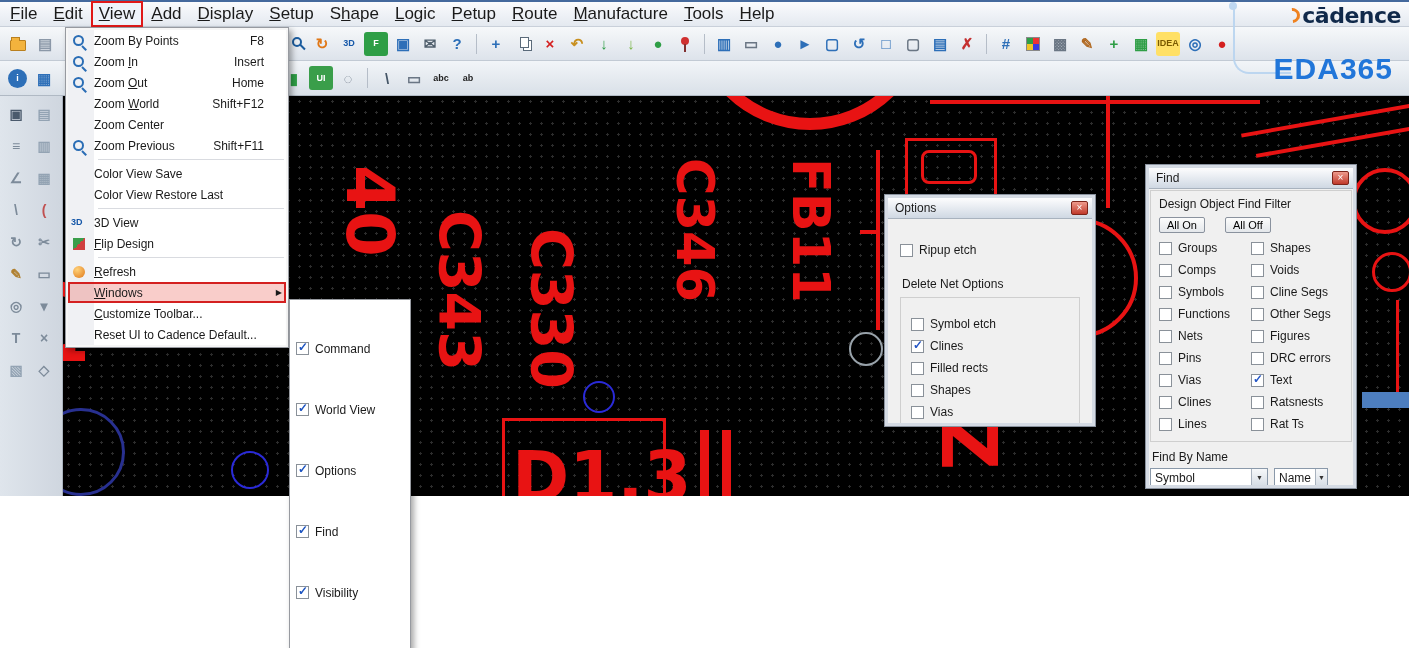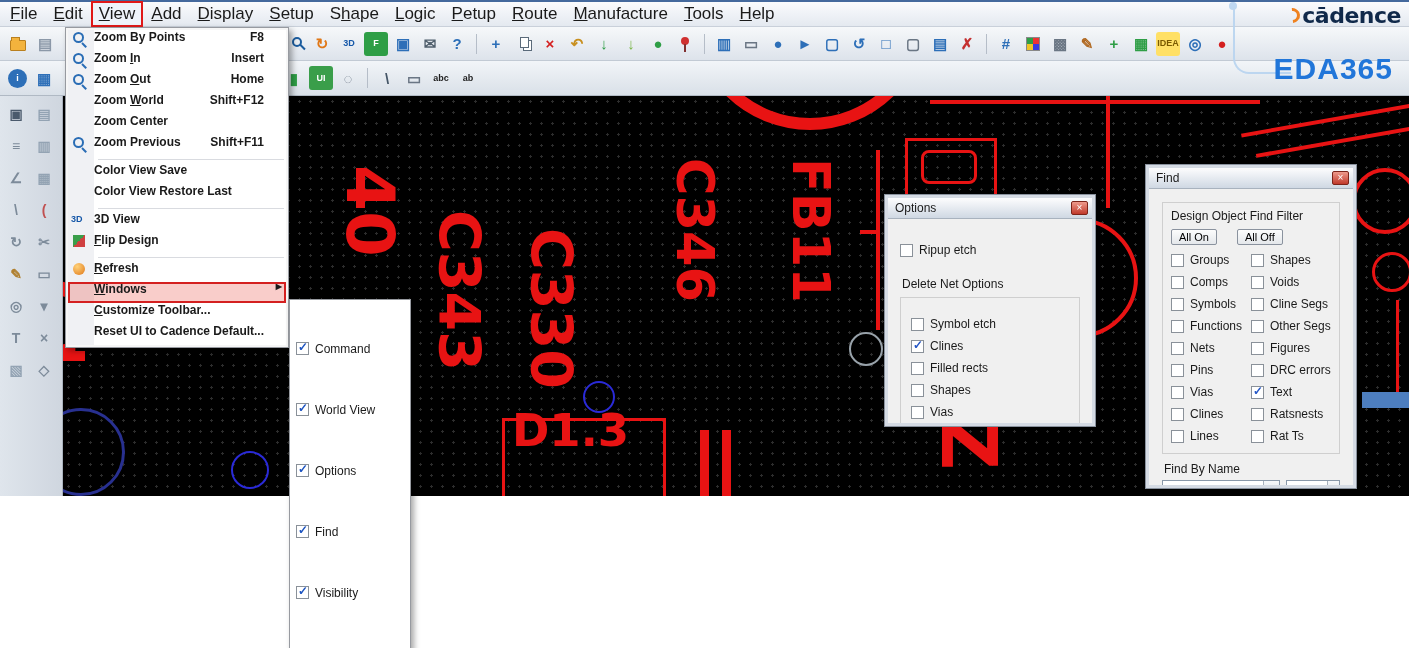--- a/index.html
+++ b/index.html
@@ -53,21 +53,21 @@
     background-image: radial-gradient(circle, #2d2d2d 1px, transparent 1.4px);
     background-size: 11px 11px; }
   .pcb { position: absolute; }
   .red { color: #e81313; font-weight: 700; font-family: "DejaVu Sans", sans-serif; white-space: nowrap; line-height: 1.1; }
   .rot { transform: rotate(90deg); transform-origin: left top; }
   .lb0 { left: 342px; top: 69px;  font-size: 66px; }
   .lb1 { left: 427px; top: 114px; font-size: 57px; }
   .lb2 { left: 519px; top: 132px; font-size: 57px; }
   .lb3 { left: 659px; top: 62px;  font-size: 51px; }
   .lb4 { left: 775px; top: 62px;  font-size: 51px; }
-  .lb5 { left: 449px; top: 310px; font-size: 45px; }
+  .lb5 { left: 449px; top: 344px; font-size: 69px; }
   .lb6 { left: 947px; top: 319px; font-size: 76px; }
   .lb7 { left: -58px; top: 170px; font-size: 105px; }
   .s1  { left: 627px; top: -206px; width: 240px; height: 240px; border: 12px solid #e81313; border-radius: 50%; }
   .s2  { left: 842px; top: 42px;  width: 92px;  height: 92px;  border: 3px solid #e81313; }
   .s3  { left: 858px; top: 54px;  width: 56px;  height: 34px;  border: 3px solid #e81313; border-radius: 8px; }
   .s4  { left: 842px; top: 152px; width: 92px;  height: 64px;  border: 3px solid #e81313; }
   .s5  { left: 813px; top: 54px;  width: 4px;   height: 180px; background: #e81313; }
   .s6  { left: 797px; top: 134px; width: 18px;  height: 4px;   background: #e81313; }
   .s7  { left: 955px; top: 122px; width: 120px; height: 120px; border: 4px solid #e81313; border-radius: 50%; }
   .s8  { left: 1043px; top: 0;    width: 4px;   height: 112px; background: #e81313; }
@@ -85,21 +85,21 @@
   .s20 { left: 439px; top: 322px; width: 164px; height: 120px; border: 3px solid #e81313; }
   .s21 { left: 637px; top: 334px; width: 9px;   height: 80px;  background: #e81313; }
   .s22 { left: 659px; top: 334px; width: 9px;   height: 80px;  background: #e81313; }
   .s23 { left: 0;     top: 255px; width: 22px;  height: 10px;  background: #e81313; }
 
   
   .menu { position: absolute; background: #f6f6f6; border: 1px solid #979aa0; box-shadow: 3px 3px 6px rgba(0,0,0,.35);
           padding: 2px; z-index: 50; font-size: 12px; }
   .view-menu { left: 65px; top: 27px; width: 224px; }
   .menu-inner { background: linear-gradient(90deg, #f0f1f4 0, #f0f1f4 26px, #fff 26px); }
-  .menu-item { height: 21px; display: flex; padding-right: 4px; font-weight: bold; }
+  .menu-item { height: 21px; display: flex; align-items: center; padding-right: 4px; }
   .menu-item.hl { background: rgba(235, 90, 80, .30); outline: 2px solid #d42020; outline-offset: -2px; }
   .mi-icon { width: 16px; height: 16px; margin: 0 7px 0 3px; position: relative; flex: none; }
   .mi-icon[data-icon="mag"]::before { content: ""; position: absolute; left: 2px; top: 2px; width: 7px; height: 7px; border: 2px solid #2a6db5; border-radius: 50%; }
   .mi-icon[data-icon="mag"]::after { content: ""; position: absolute; left: 11px; top: 12px; width: 6px; height: 2px; background: #2a6db5; transform: rotate(45deg); transform-origin: left center; }
   .mi-icon[data-icon="3d"]::before { content: "3D"; position: absolute; left: 0; top: 2px; font-size: 9px; font-weight: bold; color: #1557a8; }
   .mi-icon[data-icon="flip"]::before { content: ""; position: absolute; inset: 2px; background: linear-gradient(135deg, #3a9e4a 50%, #d04040 50%); }
   .mi-icon[data-icon="refresh"]::before { content: ""; position: absolute; inset: 2px; border-radius: 50%; background: radial-gradient(circle at 35% 30%, #ffd27a, #e07818); }
   .mi-label { white-space: nowrap; }
   .mi-short { margin-left: auto; padding-right: 8px; white-space: nowrap; }
   .mi-arrow { width: 10px; text-align: right; font-size: 8px; visibility: hidden; }
@@ -121,21 +121,21 @@
                border: 1px solid #7c241a; border-radius: 2px; color: #fff; font-size: 10px; line-height: 12px; text-align: center; }
   .close-btn::before { content: "×"; }
   .options-dlg { left: 885px; top: 195px; width: 210px; height: 231px; }
   .opt-body { padding: 20px 12px 0; }
   .group-label { margin: 16px 0 6px 2px; }
   .group-box { border: 1px solid #cfcfcf; padding: 15px 10px; background: #f0f0f0; }
   .cb { display: flex; align-items: center; gap: 6px; height: 22px; }
   .box { width: 13px; height: 13px; background: #fff; border: 1px solid #8a9199; position: relative; flex: none; }
   .box.checked::after { content: "✓"; position: absolute; left: 1px; top: -3px; font-size: 12px; font-weight: bold; color: #2456c6; }
   .find-panel { left: 1146px; top: 165px; width: 210px; height: 323px; }
-  .find-body { padding: 13px; }
+  .find-body { padding: 1px; }
   .find-group { border: 1px solid #cfcfcf; padding: 6px 8px; }
   .find-label { margin-bottom: 6px; }
   .btn-row { display: flex; gap: 20px; margin-bottom: 4px; }
   .sm-btn { font-family: "Liberation Sans", sans-serif; font-size: 11px; padding: 1px 7px; border: 1px solid #8a929e;
             background: linear-gradient(#fcfcfc, #e4e7eb); border-radius: 2px; }
   .cb-grid { display: flex; }
   .cb-col { width: 50%; }
   .fbn-label { margin: 8px 0 4px 2px; }
   .dd-row { display: flex; gap: 6px; }
   .dd { height: 19px; background: #fff; border: 1px solid #8a99aa; display: flex; align-items: center; }

